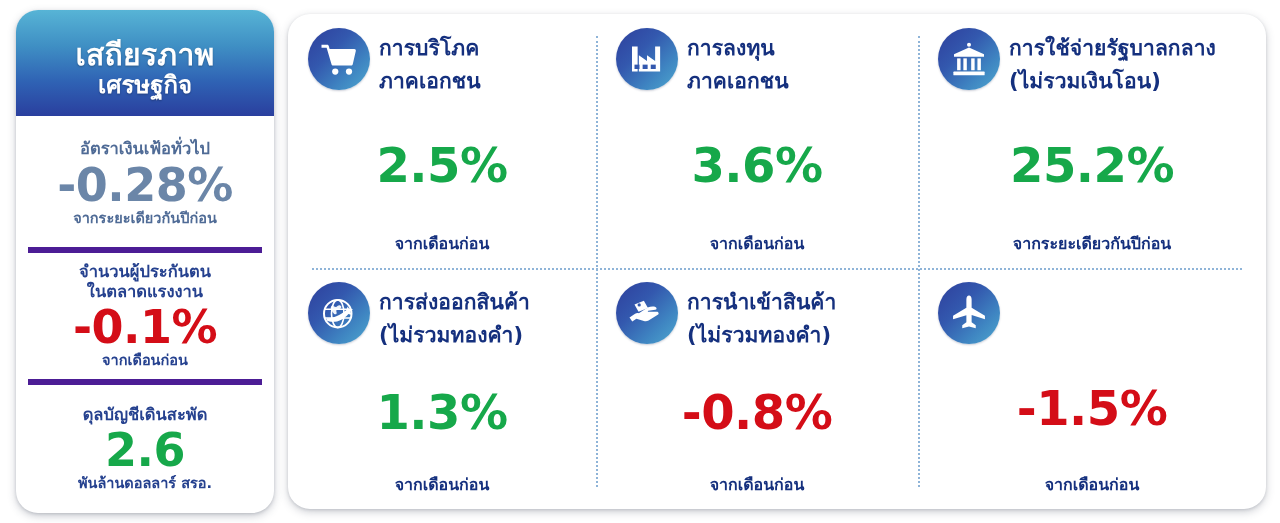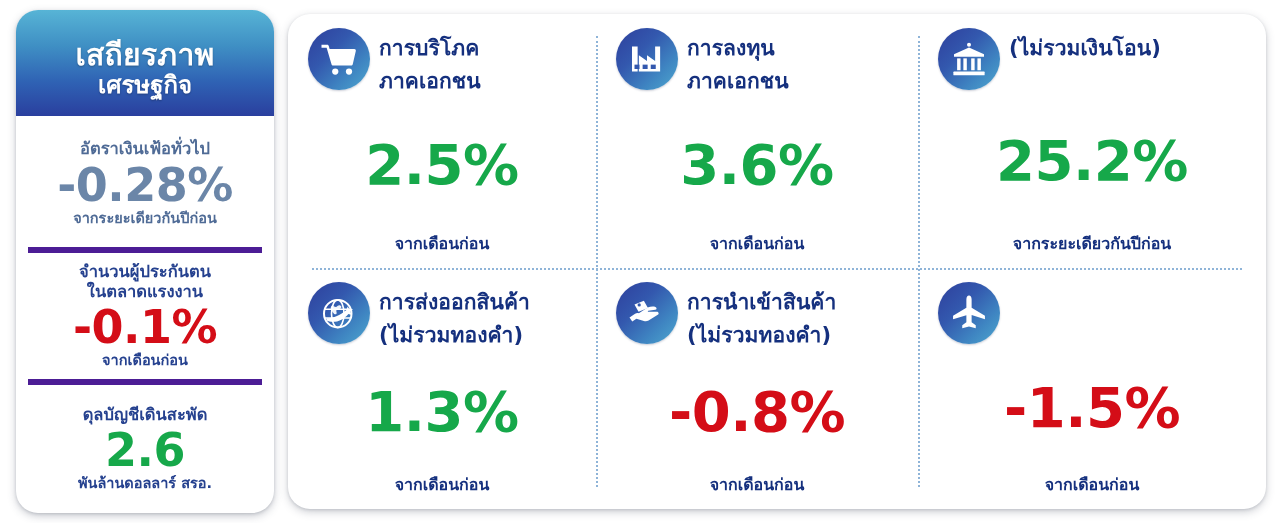--- a/index.html
+++ b/index.html
@@ -117,21 +117,21 @@
     padding-top:4px;
     font-size:21px; font-weight:bold;
     color:#15307e;
     line-height:1.58;
     letter-spacing:.1px;
   }
   .ind-title .ln{ display:block; white-space:nowrap; }
   .ind-value{
     margin-top:auto;
     text-align:center;
-    font-size:56px; font-weight:bold;
+    font-size:48px; font-weight:bold;
     line-height:1;
     letter-spacing:-0.5px;
   }
   .ind-note{
     margin-top:auto;
     padding-bottom:2px;
     text-align:center;
     font-size:16px; font-weight:bold;
     color:#15307e;
   }
@@ -239,20 +239,21 @@
               <circle cx="32" cy="9" r="3.2"></circle>
               <path d="M32 13.5 8 24.5v4h48v-4z"></path>
               <rect x="13" y="31" width="5.5" height="19"></rect>
               <rect x="23" y="31" width="5.5" height="19"></rect>
               <rect x="35.5" y="31" width="5.5" height="19"></rect>
               <rect x="45.5" y="31" width="5.5" height="19"></rect>
               <rect x="7" y="52" width="50" height="6" rx="1"></rect>
             </svg>
           </div>
           <div class="ind-title">
+            <span class="ln">การใช้จ่ายรัฐบาลกลาง</span>
             <span class="ln">(ไม่รวมเงินโอน)</span>
           </div>
         </div>
         <div class="ind-value v-green">25.2%</div>
         <div class="ind-note">จากระยะเดียวกันปีก่อน</div>
       </div>
 
       <div class="ind-cell">
         <div class="ind-top">
           <div class="ind-icon">

